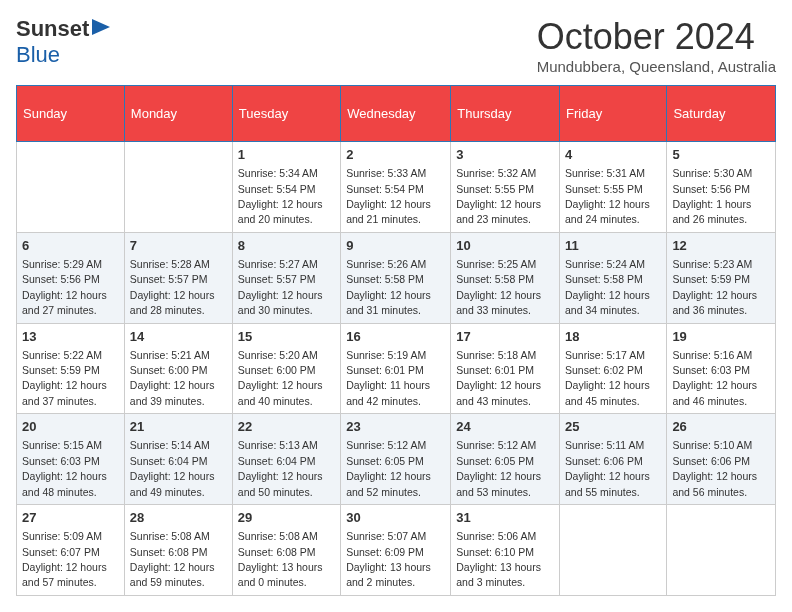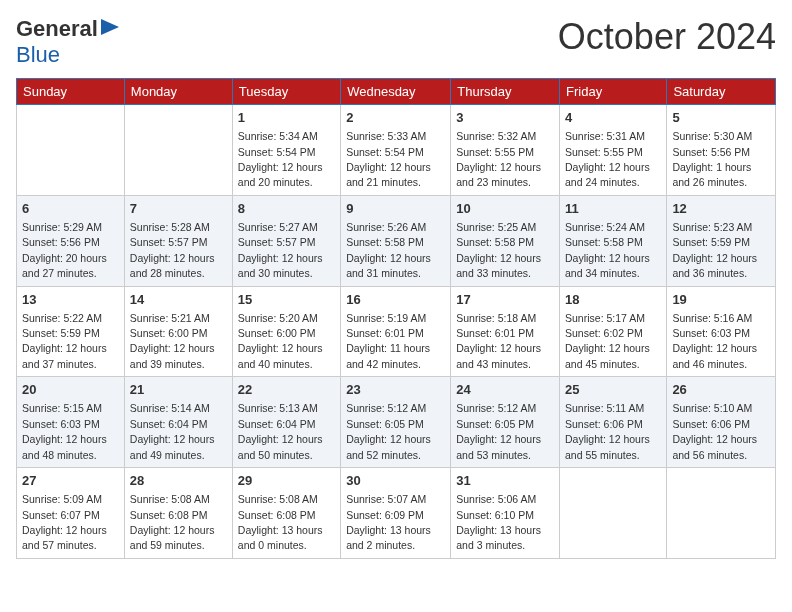--- a/index.html
+++ b/index.html
@@ -36,23 +36,23 @@
     .subtitle {
       font-size: 15px;
       color: #555;
     }
     table {
       width: 100%;
       border-collapse: collapse;
       font-size: 11px;
     }
     thead tr th {
-      background-color: #b91c1c;
+      background-color: #ef4444;
       color: #fff;
-      padding: 5px 6px;
+      padding: 20px 6px;
       text-align: left;
       font-size: 13px;
       font-weight: normal;
       border: 1px solid #2e75b6;
     }
     tbody tr td {
       border: 1px solid #ccc;
       vertical-align: top;
       padding: 4px 5px;
       height: 80px;
@@ -79,33 +79,34 @@
     td.empty {
       background: #f5f5f5;
     }
   </style>
 </head>
 <body>
 
 <div class="header-area">
   <div class="logo">
     <div class="logo-line">
-      <span style="font-size:22px;font-weight:bold;color:#333;">General</span>
+      <span style="font-size:22px;font-weight:bold;color:#333;">Sunset</span>
       <span style="display:inline-block;margin-left:3px;vertical-align:middle;">
         <svg width="18" height="16" viewBox="0 0 18 16">
           <polygon points="0,0 0,16 18,8" fill="#1a5fa8"></polygon>
         </svg>
       </span>
     </div>
     <div>
       <span style="font-size:22px;font-weight:normal;color:#1a5fa8;">Blue</span>
     </div>
   </div>
   <div class="title-area">
     <div class="month-title">October 2024</div>
+    <div class="subtitle">Mundubbera, Queensland, Australia</div>
   </div>
 </div>
 
 <table>
   <thead>
     <tr>
     <th>Sunday</th>
         <th>Monday</th>
         <th>Tuesday</th>
         <th>Wednesday</th>
@@ -118,21 +119,21 @@
   <tr>
         <td class="empty"></td>
         <td class="empty"></td>
         <td><span class="day-num">1</span><span class="day-info">Sunrise: 5:34 AM</span><br><span class="day-info">Sunset: 5:54 PM</span><br><span class="day-info">Daylight: 12 hours and 20 minutes.</span></td>
         <td><span class="day-num">2</span><span class="day-info">Sunrise: 5:33 AM</span><br><span class="day-info">Sunset: 5:54 PM</span><br><span class="day-info">Daylight: 12 hours and 21 minutes.</span></td>
         <td><span class="day-num">3</span><span class="day-info">Sunrise: 5:32 AM</span><br><span class="day-info">Sunset: 5:55 PM</span><br><span class="day-info">Daylight: 12 hours and 23 minutes.</span></td>
         <td><span class="day-num">4</span><span class="day-info">Sunrise: 5:31 AM</span><br><span class="day-info">Sunset: 5:55 PM</span><br><span class="day-info">Daylight: 12 hours and 24 minutes.</span></td>
         <td><span class="day-num">5</span><span class="day-info">Sunrise: 5:30 AM</span><br><span class="day-info">Sunset: 5:56 PM</span><br><span class="day-info">Daylight: 1 hours and 26 minutes.</span></td>
       </tr>
       <tr>
-        <td><span class="day-num">6</span><span class="day-info">Sunrise: 5:29 AM</span><br><span class="day-info">Sunset: 5:56 PM</span><br><span class="day-info">Daylight: 20 hours and 27 minutes.</span></td>
+        <td><span class="day-num">6</span><span class="day-info">Sunrise: 5:29 AM</span><br><span class="day-info">Sunset: 5:56 PM</span><br><span class="day-info">Daylight: 12 hours and 27 minutes.</span></td>
         <td><span class="day-num">7</span><span class="day-info">Sunrise: 5:28 AM</span><br><span class="day-info">Sunset: 5:57 PM</span><br><span class="day-info">Daylight: 12 hours and 28 minutes.</span></td>
         <td><span class="day-num">8</span><span class="day-info">Sunrise: 5:27 AM</span><br><span class="day-info">Sunset: 5:57 PM</span><br><span class="day-info">Daylight: 12 hours and 30 minutes.</span></td>
         <td><span class="day-num">9</span><span class="day-info">Sunrise: 5:26 AM</span><br><span class="day-info">Sunset: 5:58 PM</span><br><span class="day-info">Daylight: 12 hours and 31 minutes.</span></td>
         <td><span class="day-num">10</span><span class="day-info">Sunrise: 5:25 AM</span><br><span class="day-info">Sunset: 5:58 PM</span><br><span class="day-info">Daylight: 12 hours and 33 minutes.</span></td>
         <td><span class="day-num">11</span><span class="day-info">Sunrise: 5:24 AM</span><br><span class="day-info">Sunset: 5:58 PM</span><br><span class="day-info">Daylight: 12 hours and 34 minutes.</span></td>
         <td><span class="day-num">12</span><span class="day-info">Sunrise: 5:23 AM</span><br><span class="day-info">Sunset: 5:59 PM</span><br><span class="day-info">Daylight: 12 hours and 36 minutes.</span></td>
       </tr>
       <tr>
         <td><span class="day-num">13</span><span class="day-info">Sunrise: 5:22 AM</span><br><span class="day-info">Sunset: 5:59 PM</span><br><span class="day-info">Daylight: 12 hours and 37 minutes.</span></td>
         <td><span class="day-num">14</span><span class="day-info">Sunrise: 5:21 AM</span><br><span class="day-info">Sunset: 6:00 PM</span><br><span class="day-info">Daylight: 12 hours and 39 minutes.</span></td>

